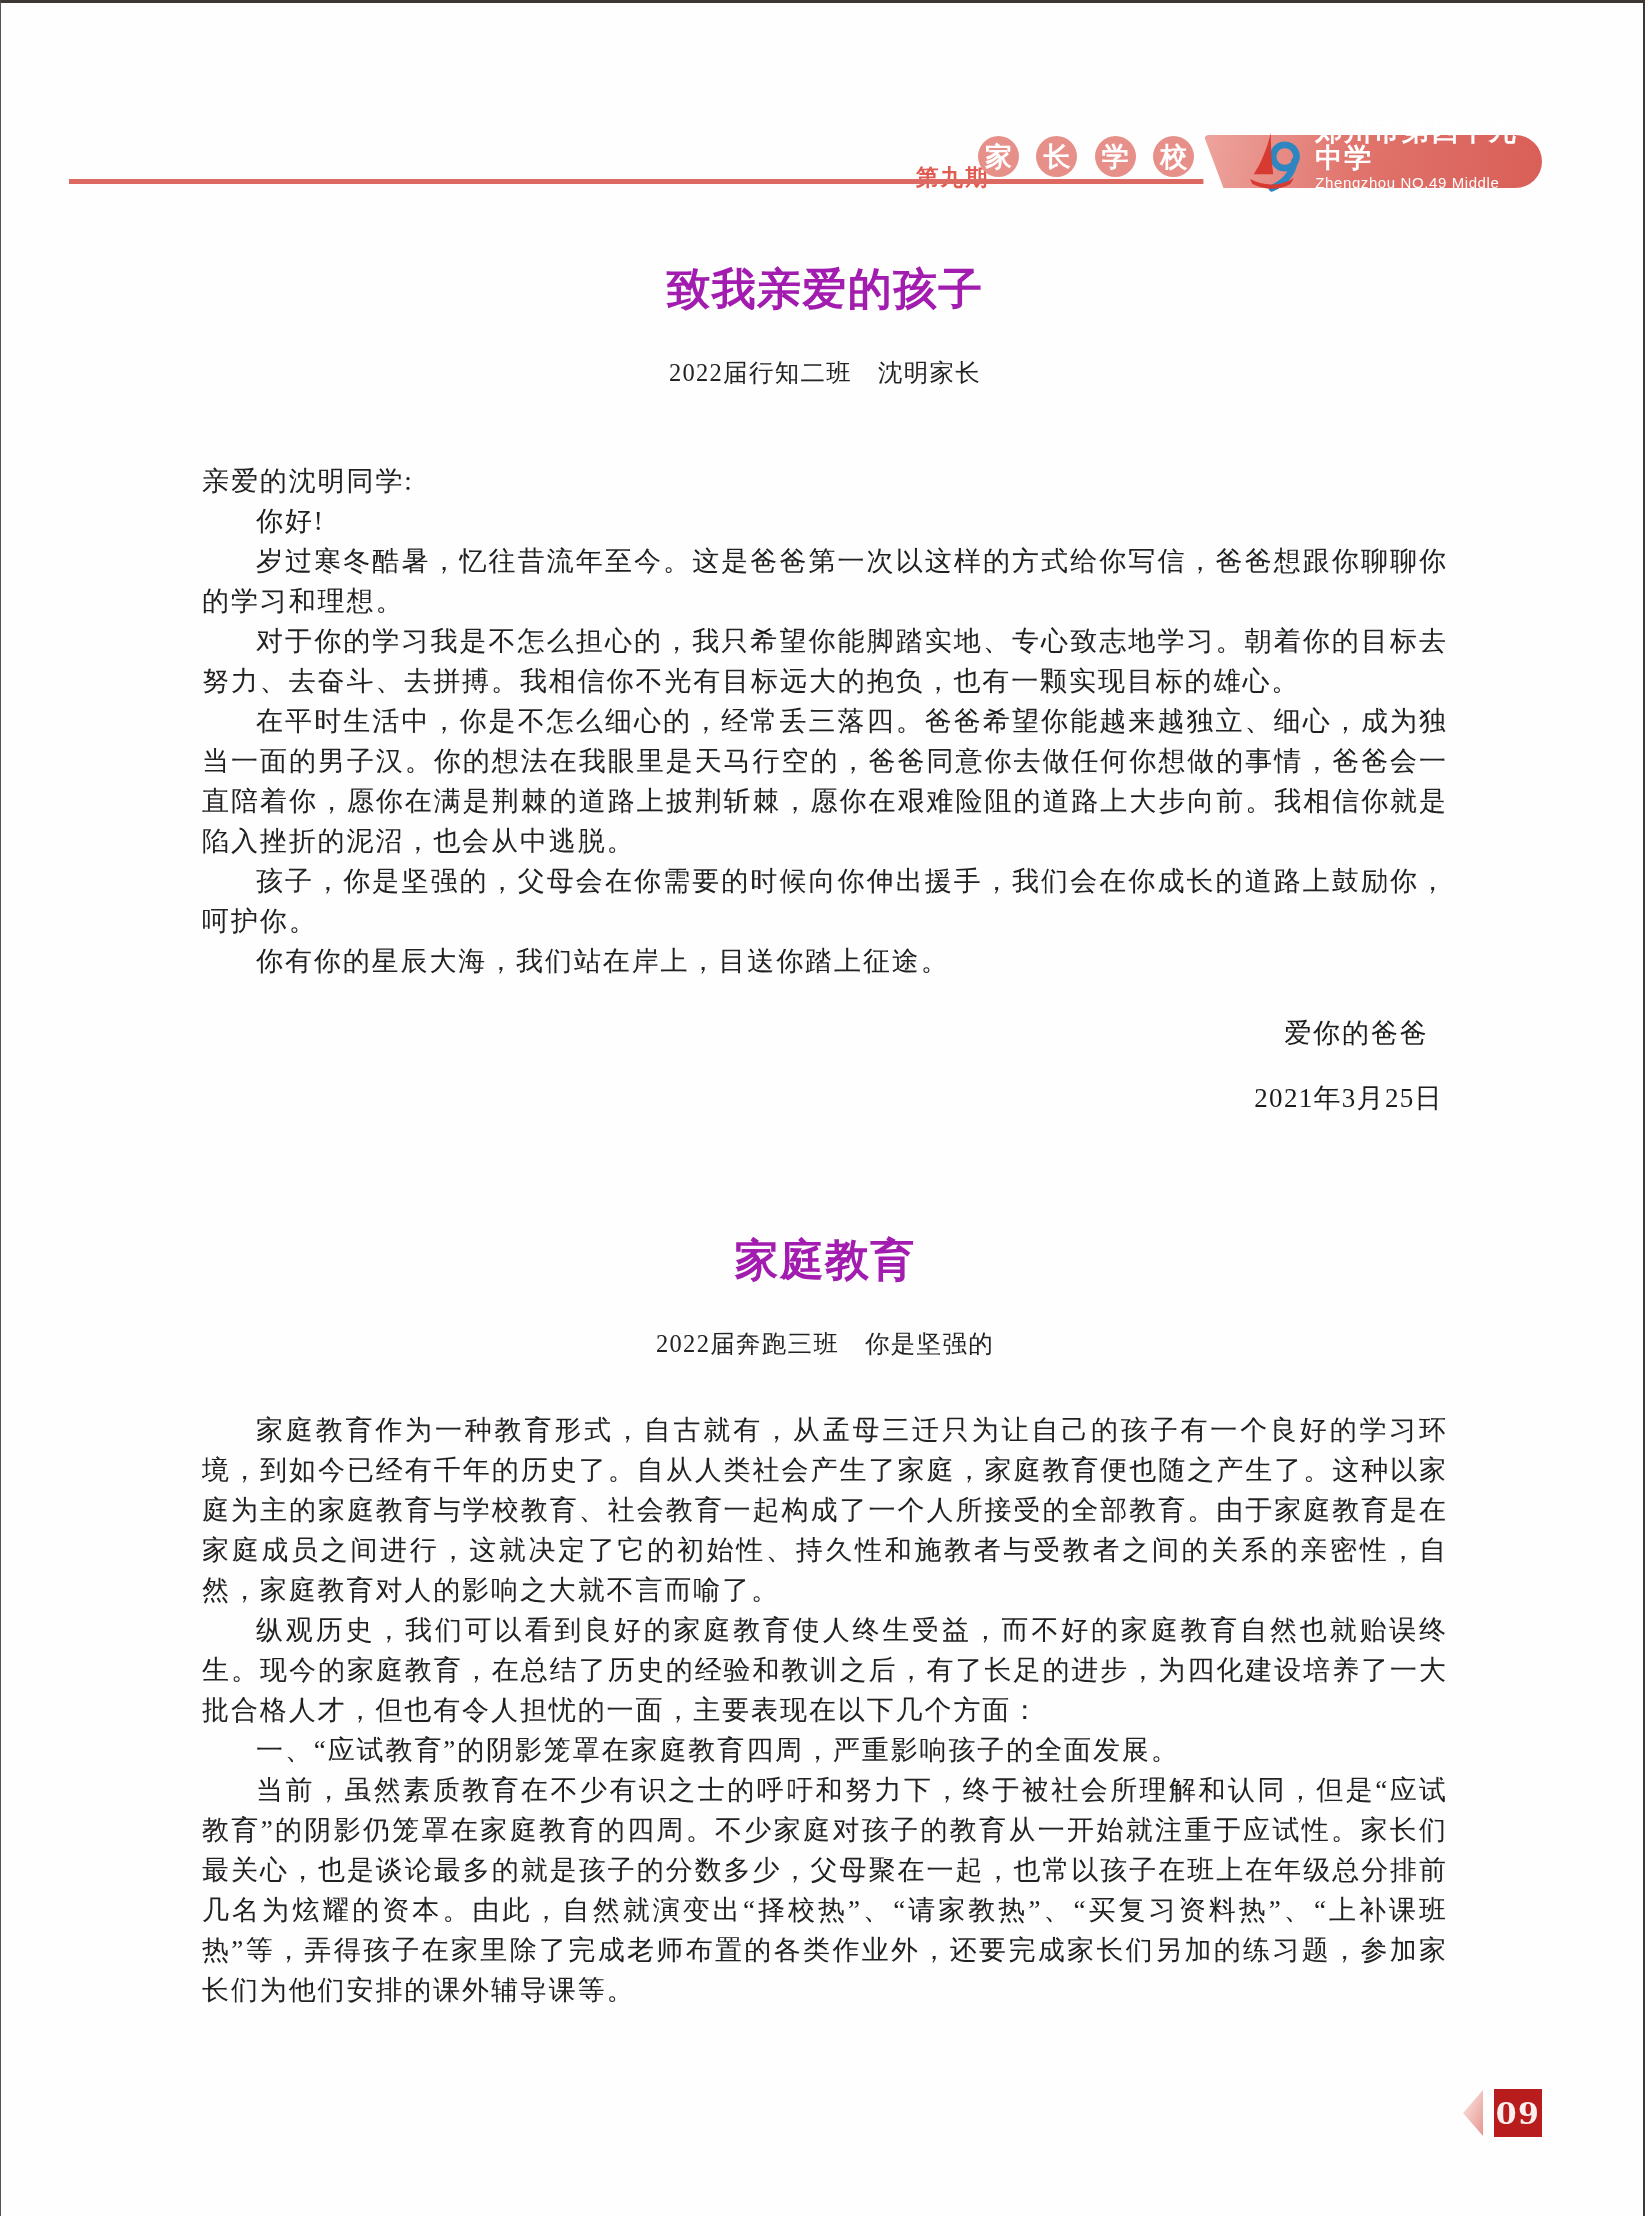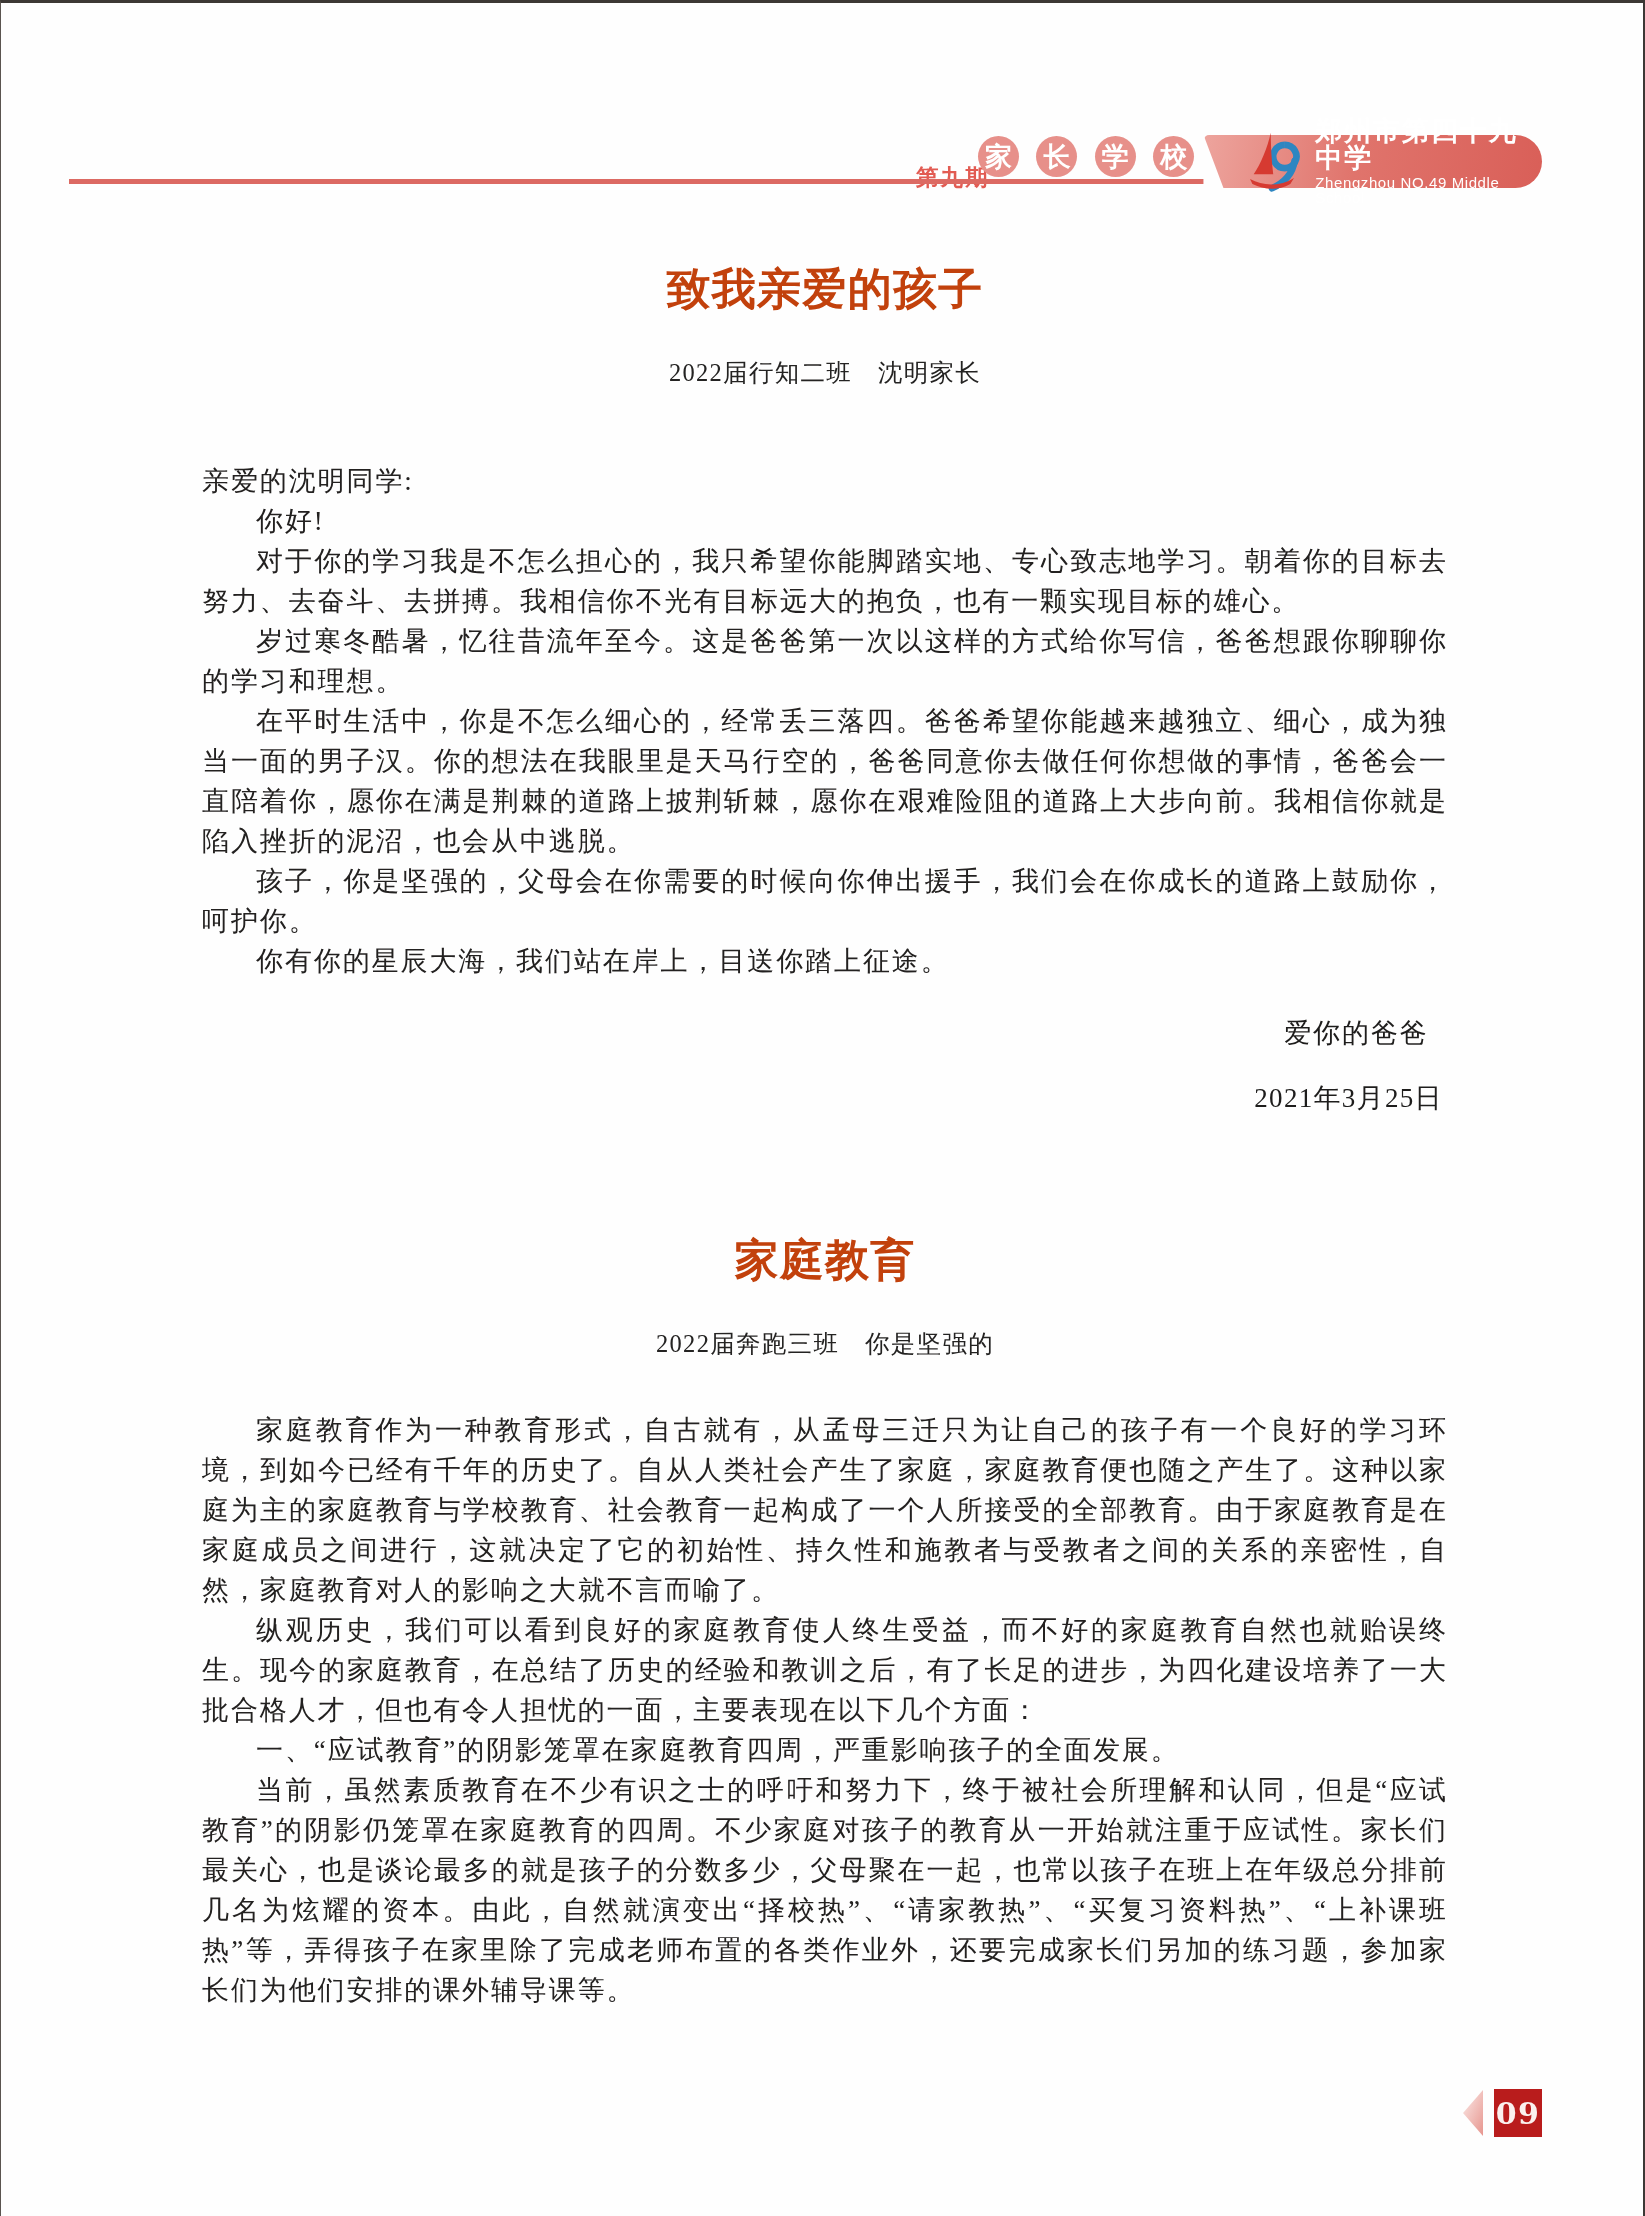--- a/index.html
+++ b/index.html
@@ -51,21 +51,21 @@
   }
   .school-en{
     margin-top:3.9px;font-size:15px;letter-spacing:0.6px;
     font-family:"Liberation Sans","DejaVu Sans",sans-serif;
   }
 
   
   .content{position:absolute;left:201px;top:0;width:1246px;}
   .article h1{
     margin:0;text-align:center;
-    font-size:44px;font-weight:700;color:#c2410c;letter-spacing:1.3px;
+    font-size:44px;font-weight:700;color:#a21caf;letter-spacing:1.3px;
     font-family:"Liberation Serif","DejaVu Serif",serif;
   }
   .byline{
     margin-top:37px;text-align:center;
     font-size:24.5px;color:#242322;letter-spacing:1.3px;
   }
   .body-text{margin-top:72px;}
   .body-text p{
     margin:0;font-size:27px;line-height:40px;letter-spacing:1.9px;
     text-align:justify;text-indent:2em;color:#232120;
@@ -130,22 +130,22 @@
 
   <main class="content">
 
     <article class="article" id="article1">
       <h1>致我亲爱的孩子</h1>
       <div class="byline">2022届行知二班　沈明家长</div>
 
       <div class="body-text">
         <p class="no-indent">亲爱的沈明同学:</p>
         <p>你好!</p>
+        <p>岁过寒冬酷暑，忆往昔流年至今。这是爸爸第一次以这样的方式给你写信，爸爸想跟你聊聊你的学习和理想。</p>
         <p>对于你的学习我是不怎么担心的，我只希望你能脚踏实地、专心致志地学习。朝着你的目标去努力、去奋斗、去拼搏。我相信你不光有目标远大的抱负，也有一颗实现目标的雄心。</p>
-        <p>岁过寒冬酷暑，忆往昔流年至今。这是爸爸第一次以这样的方式给你写信，爸爸想跟你聊聊你的学习和理想。</p>
         <p>在平时生活中，你是不怎么细心的，经常丢三落四。爸爸希望你能越来越独立、细心，成为独当一面的男子汉。你的想法在我眼里是天马行空的，爸爸同意你去做任何你想做的事情，爸爸会一直陪着你，愿你在满是荆棘的道路上披荆斩棘，愿你在艰难险阻的道路上大步向前。我相信你就是陷入挫折的泥沼，也会从中逃脱。</p>
         <p>孩子，你是坚强的，父母会在你需要的时候向你伸出援手，我们会在你成长的道路上鼓励你，呵护你。</p>
         <p>你有你的星辰大海，我们站在岸上，目送你踏上征途。</p>
       </div>
 
       <div class="signature">爱你的爸爸</div>
       <div class="sign-date">2021年3月25日</div>
     </article>
 
     <article class="article" id="article2">

